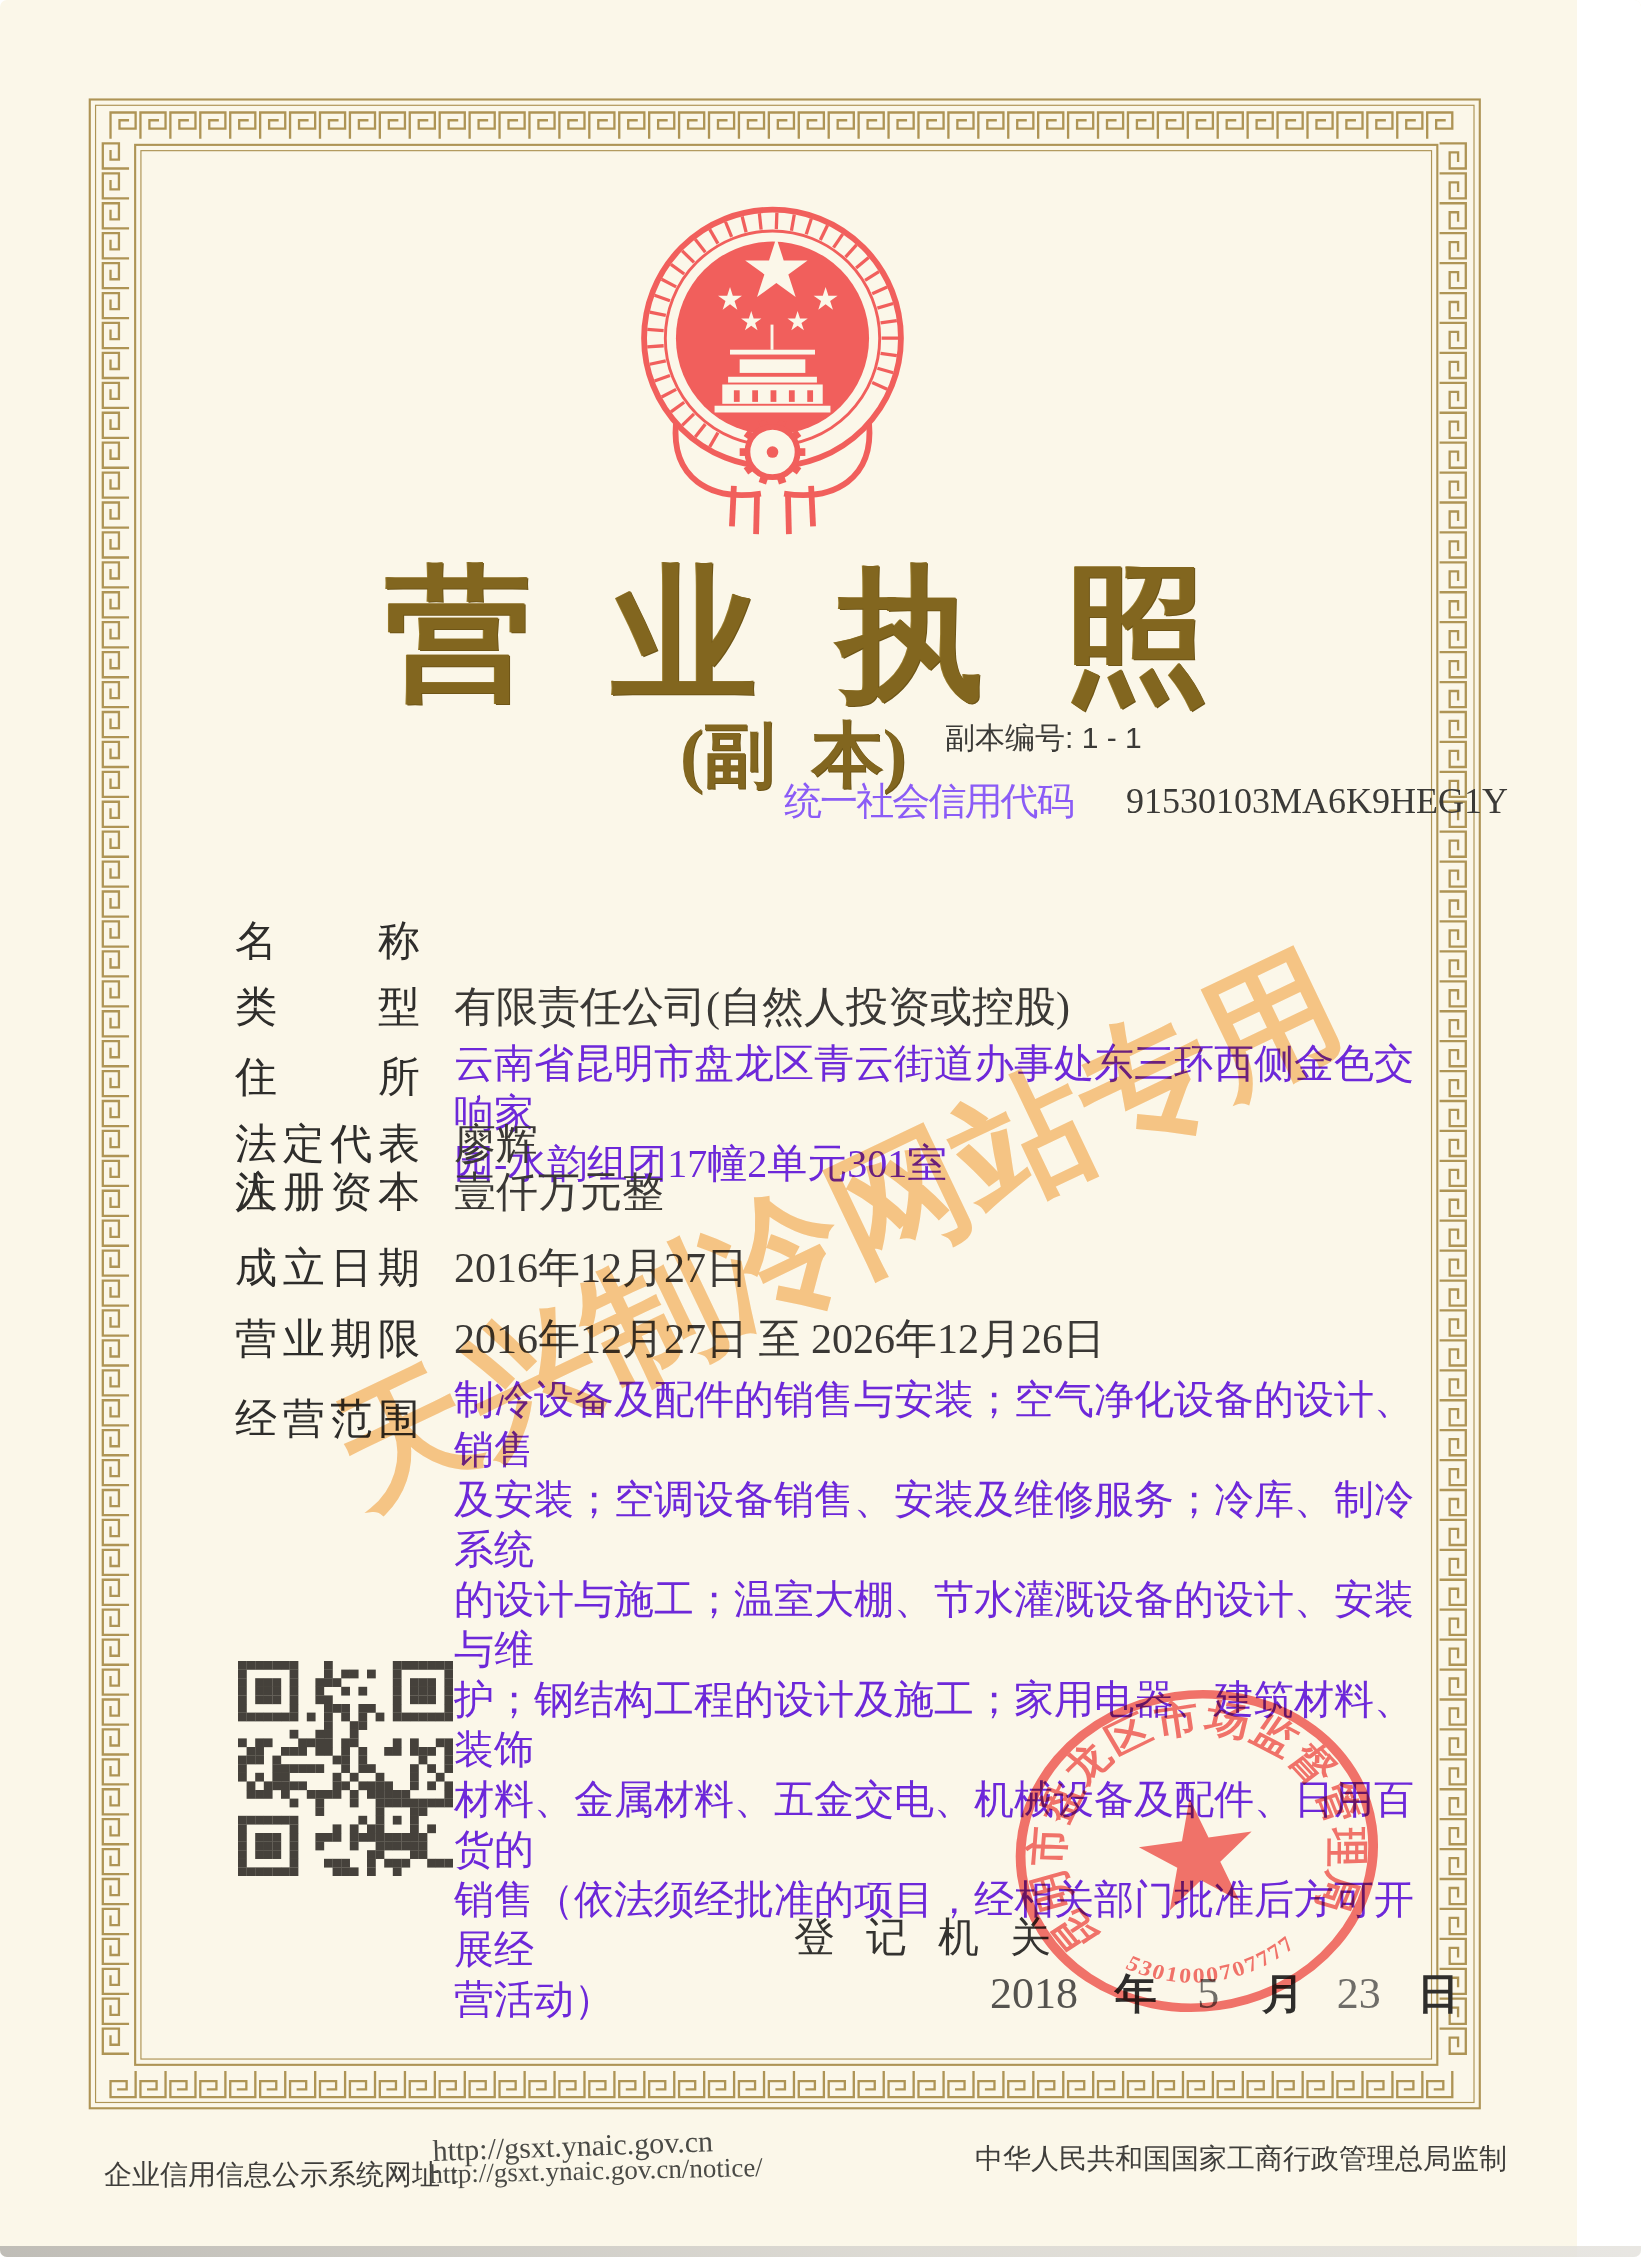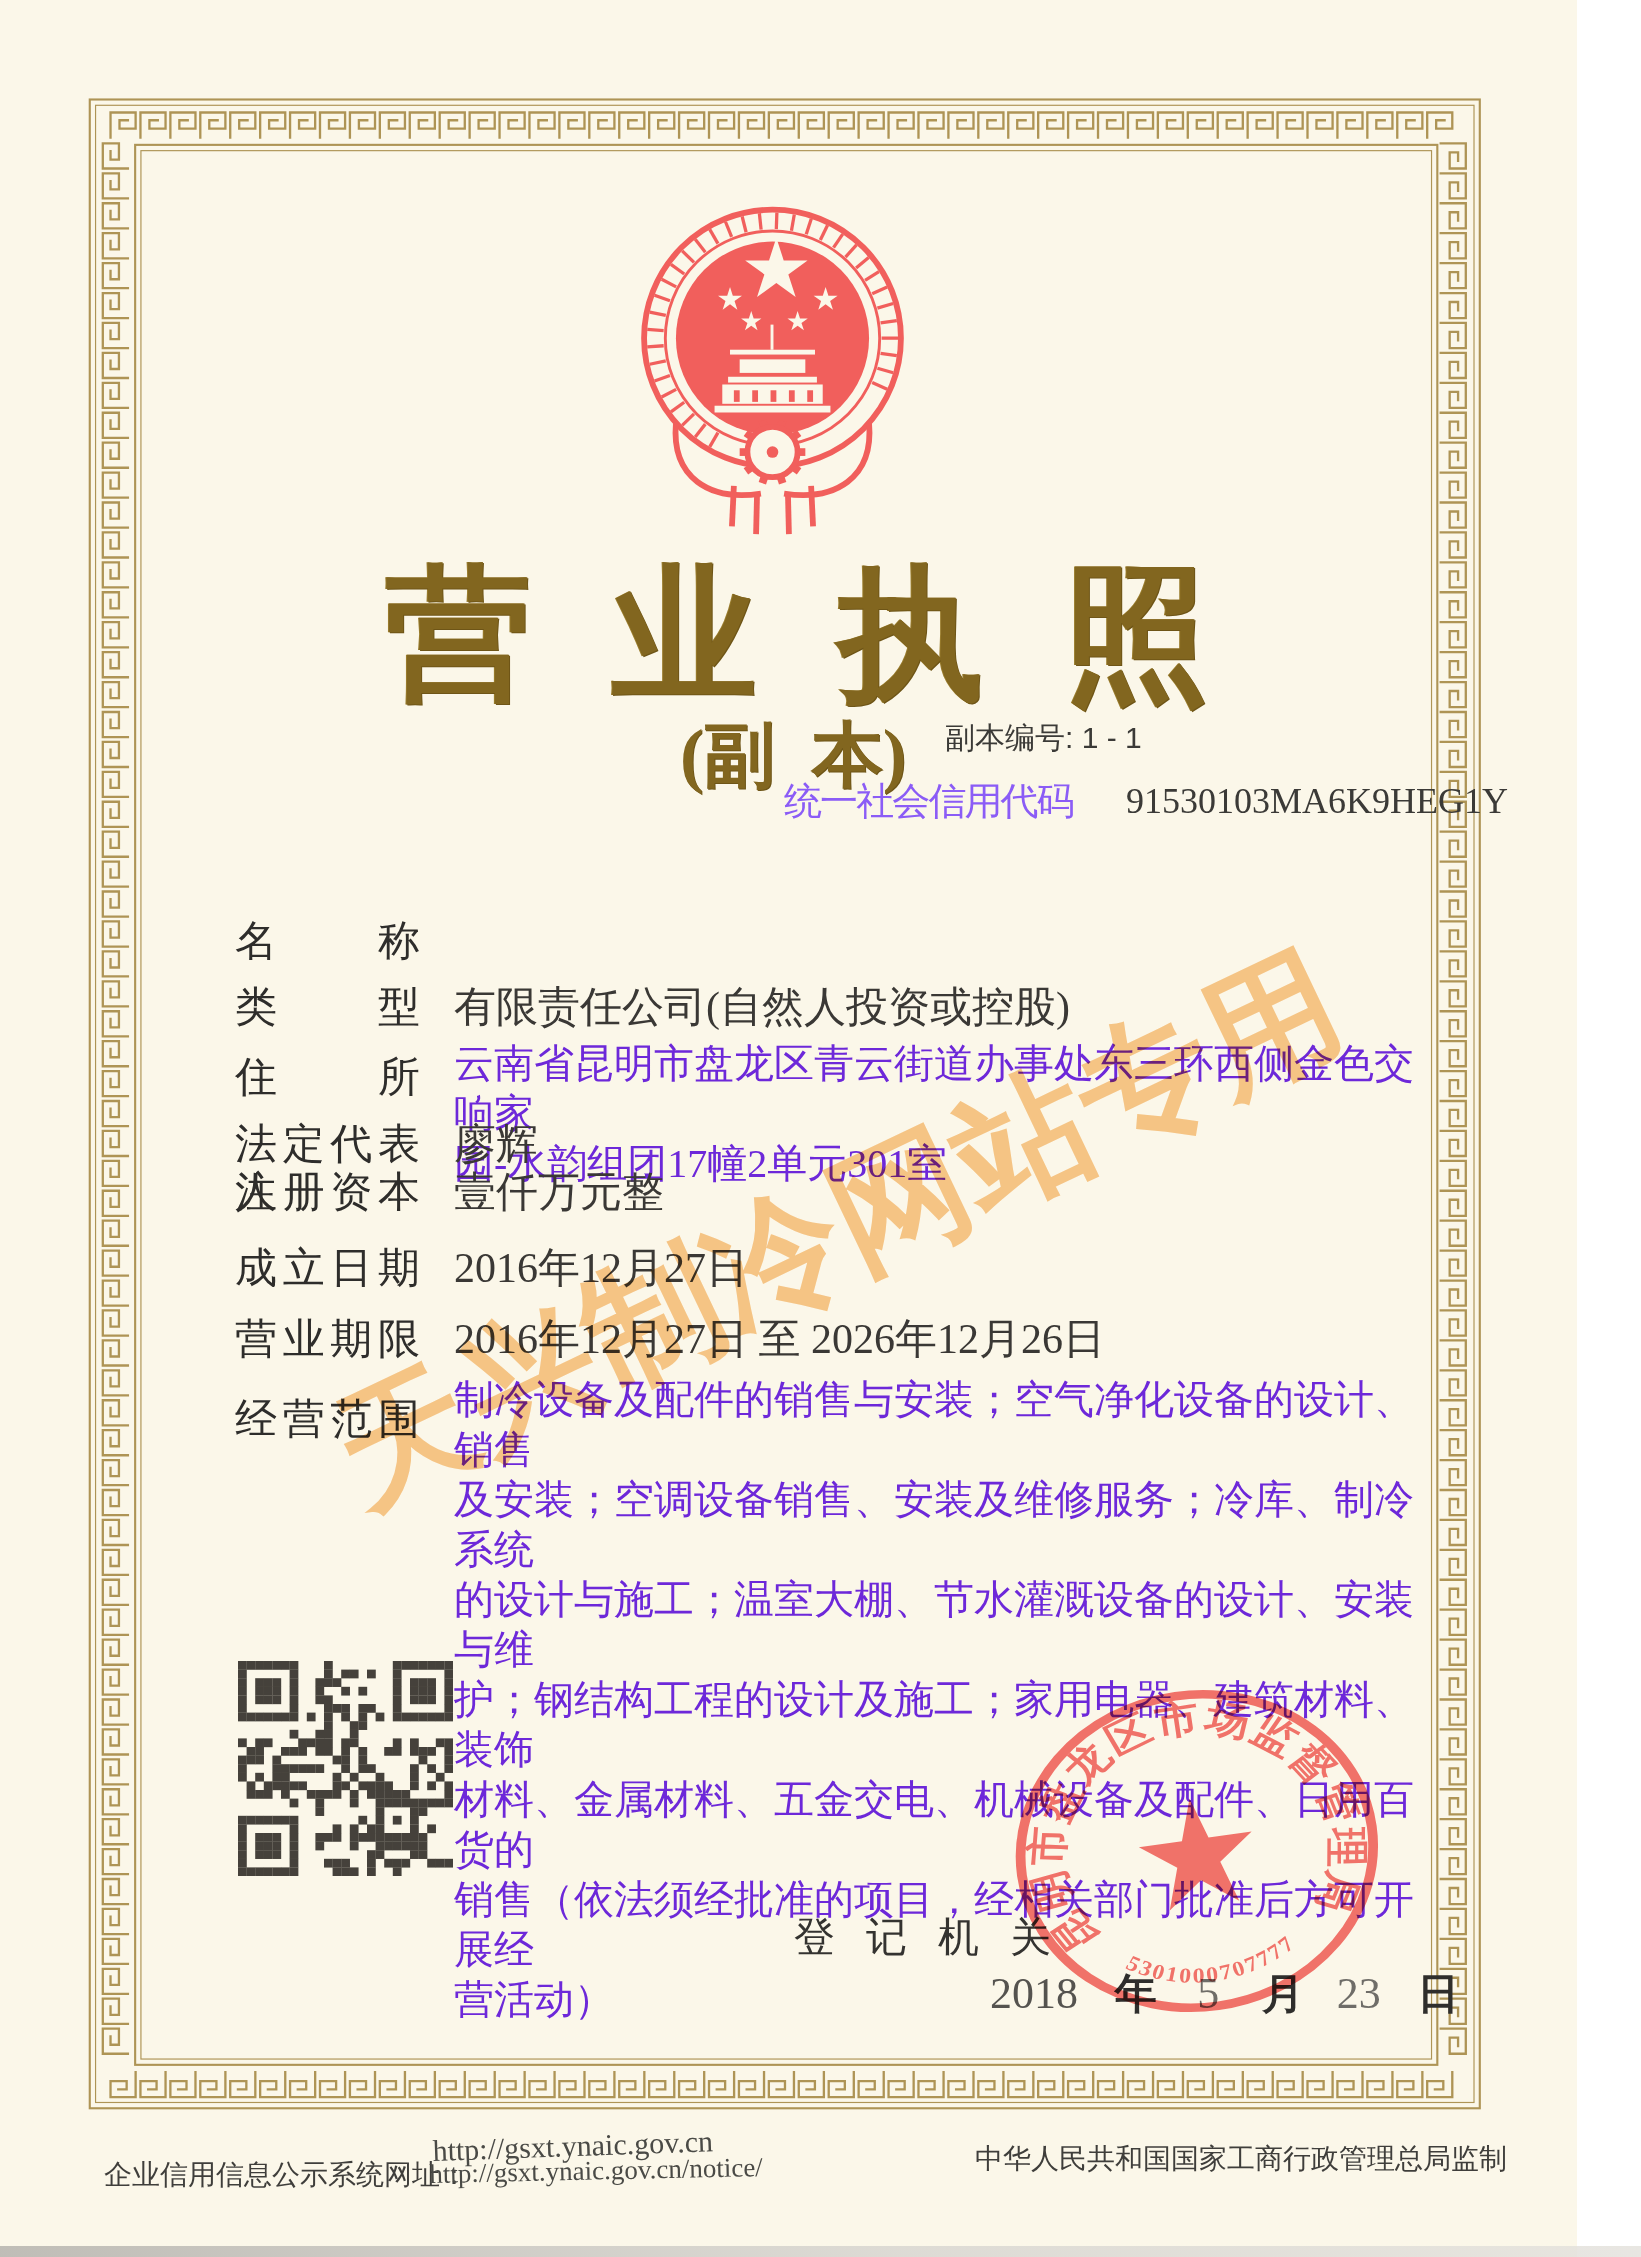--- a/index.html
+++ b/index.html
@@ -1,17 +1,17 @@
 <!DOCTYPE html>
 <html><head>
 <meta charset="utf-8">
 <style>
   html,body{margin:0;padding:0;background:#ffffff;}
   .page{position:relative;width:1641px;height:2257px;background:#fbf7e9;overflow:hidden;
-        font-family:"Liberation Sans",sans-serif;}
+        font-family:"Liberation Sans",sans-serif;border-radius:7px;}
   .abs{position:absolute;}
   
   .scan-right{left:1577px;top:0;width:65px;height:2257px;background:#ffffff;}
   .scan-bottom{left:0;top:2246px;width:1641px;height:11.6px;
                background:linear-gradient(to right,#b5b3ae,#d8d6d1 55%,#e4e2dd);opacity:.85;}
   
   .doc-title{left:386px;top:562px;font-size:145px;font-weight:900;letter-spacing:81px;
              color:#82661f;white-space:nowrap;line-height:1;
              text-shadow:1px 1px 0 #6e5517, -1px 0 0 #9a7d2e;}
   .copy-label{left:680px;top:720px;font-size:71px;font-weight:700;color:#82661f;

